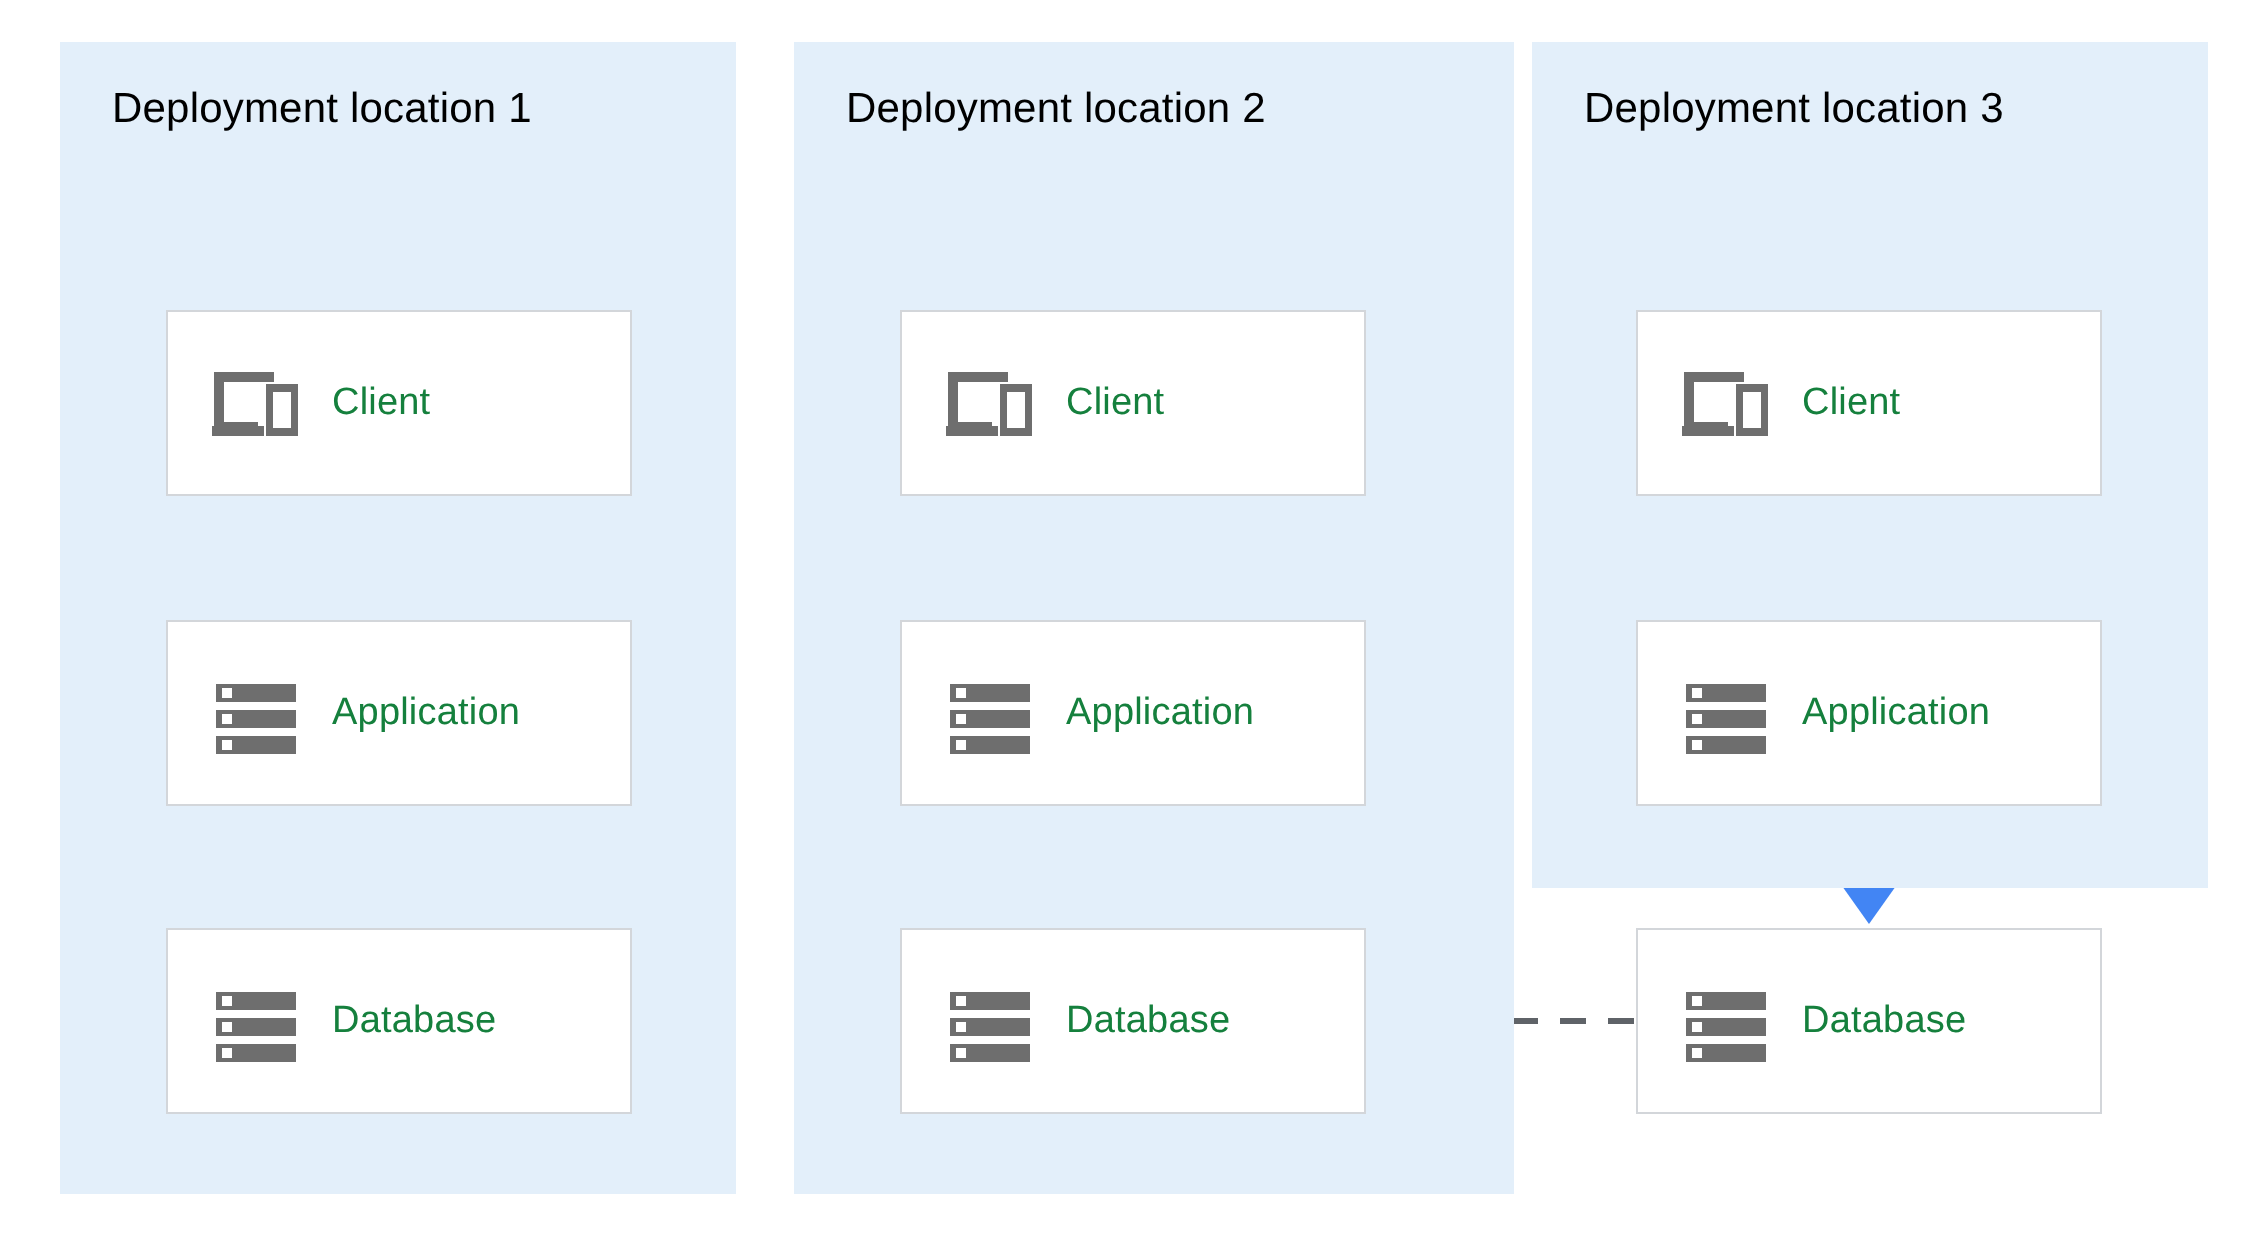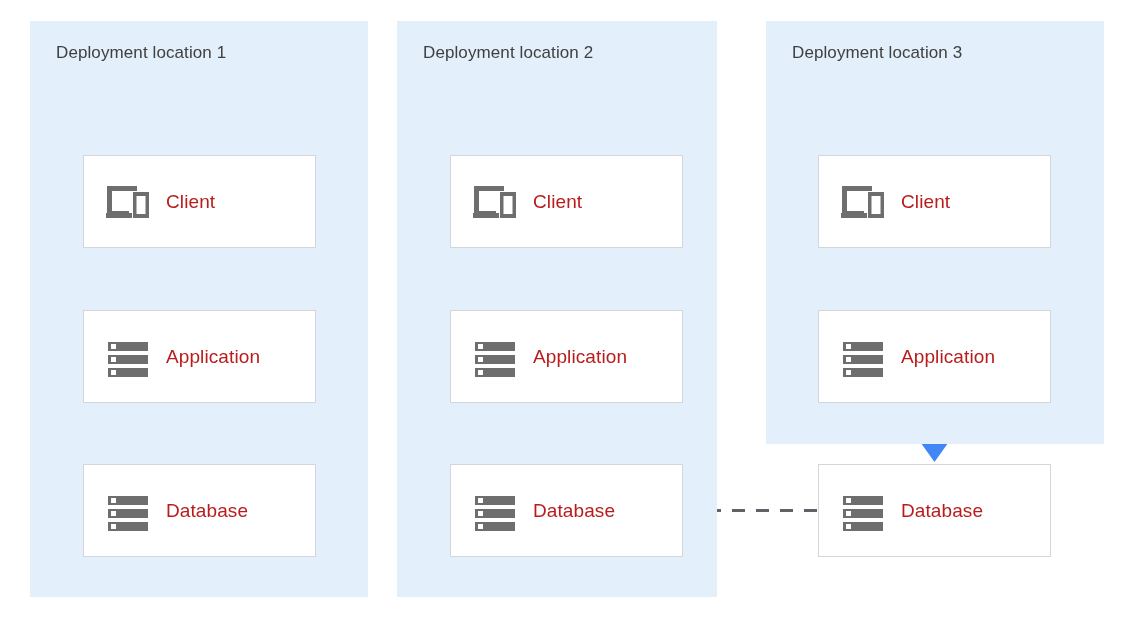--- a/index.html
+++ b/index.html
@@ -22,22 +22,22 @@
   }
   .panel {
     position: absolute;
     background: #e3effa;
     box-sizing: border-box;
   }
   .panel-title {
     position: absolute;
     left: 26px;
     top: 22px;
-    font-size: 17px;
-    color: #404040;
+    font-size: 21px;
+    color: #000000;
     letter-spacing: 0.1px;
     white-space: nowrap;
   }
   .node {
     position: absolute;
     box-sizing: border-box;
     background: #ffffff;
     border: 1px solid #d3d6da;
     display: flex;
     align-items: center;
@@ -46,21 +46,21 @@
   }
   .node-icon {
     flex: 0 0 auto;
     width: 44px;
     height: 40px;
     position: relative;
     margin-right: 16px;
   }
   .node-label {
     font-size: 19px;
-    color: #b91c1c;
+    color: #15803d;
     white-space: nowrap;
     letter-spacing: 0.1px;
   }
   
   .server-bar {
     position: absolute;
     left: 2px;
     width: 40px;
     height: 9px;
     background: #6e6e6e;
@@ -140,21 +140,21 @@
   <div class="node" style="left:53px; top:443px; width:233px; height:93px;">
     <span class="node-icon">
       <span class="server-bar"></span>
         <span class="server-bar"></span>
         <span class="server-bar"></span>
     </span>
     <span class="node-label">Database</span>
   </div>
 </div>
 
-<div class="panel" style="left:397px; top:21px; width:320px; height:576px;padding-left:20px;">
+<div class="panel" style="left:397px; top:21px; width:360px; height:576px;padding-left:20px;">
   <div class="panel-title">Deployment location 2</div>
 
   <div class="node" style="left:53px; top:134px; width:233px; height:93px;">
     <span class="node-icon">
       <svg class="client-svg" width="44" height="40" viewBox="0 0 44 40" aria-hidden="true">
         <path fill="#6e6e6e" d="M1 4 h30 v5 H6 v20 h17 v5 H1 z"></path>
         <rect x="0" y="31" width="26" height="5" fill="#6e6e6e"></rect>
         <rect x="27" y="10" width="16" height="26" fill="#6e6e6e"></rect>
         <rect x="30.5" y="14" width="9" height="18" fill="#ffffff"></rect>
       </svg>

